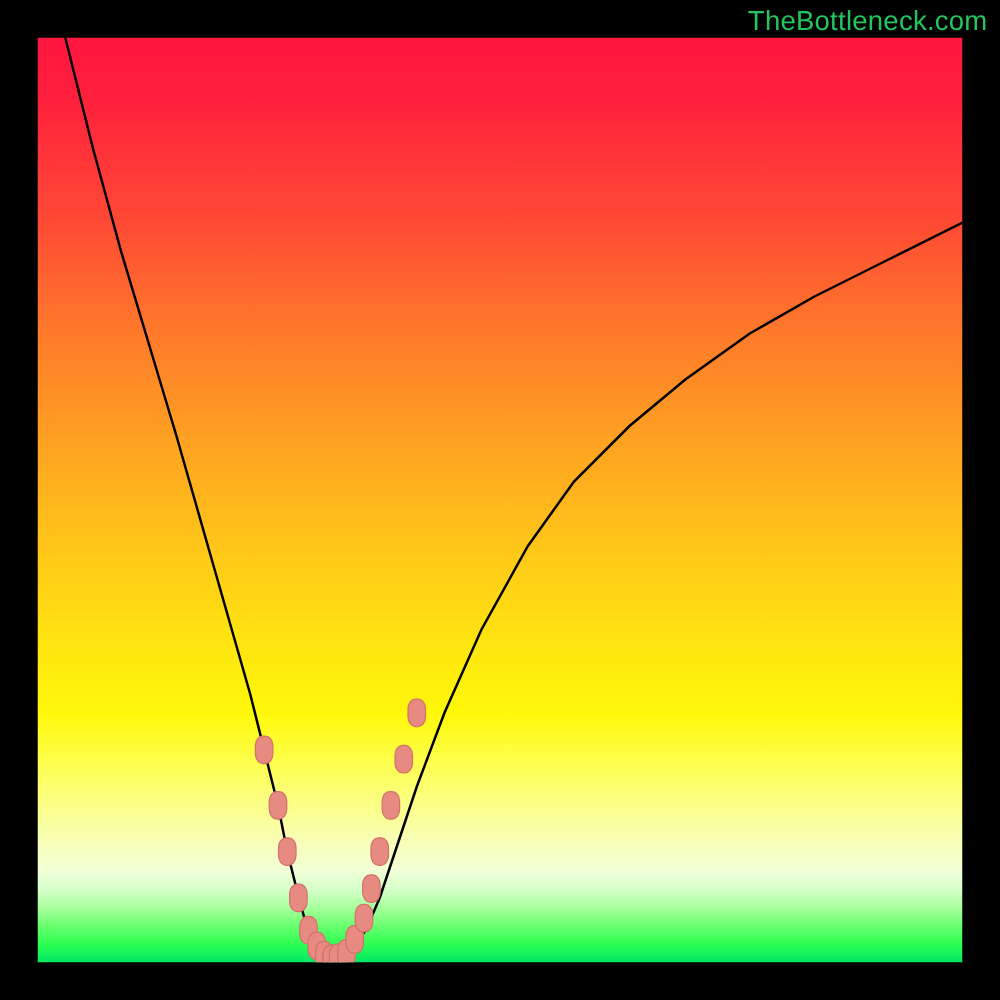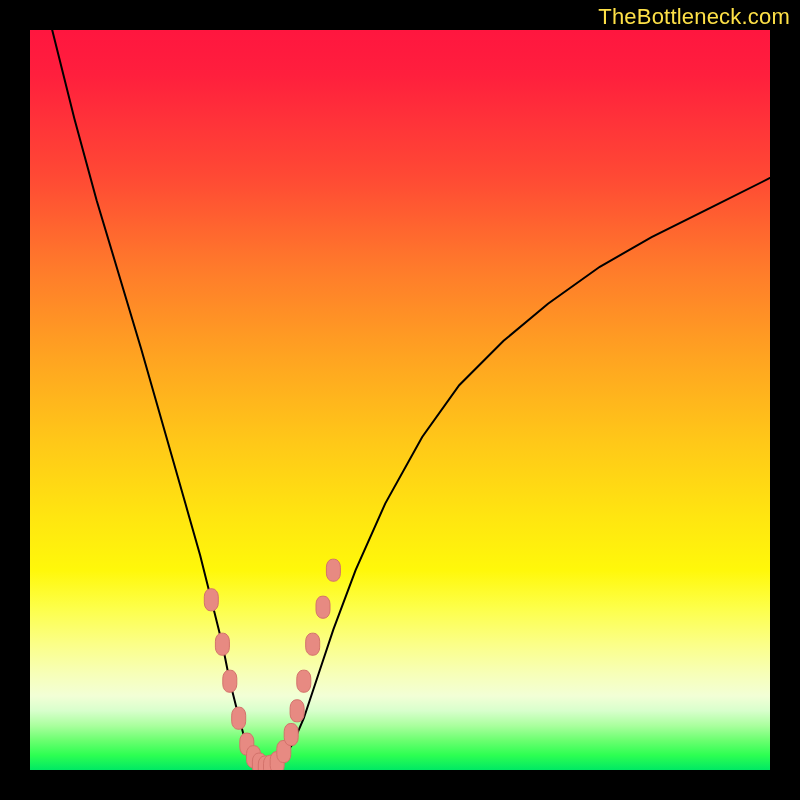--- a/index.html
+++ b/index.html
@@ -50,21 +50,21 @@
     );
   }
   svg.curves {
     position: absolute;
     inset: 0;
   }
   .watermark {
     position: absolute;
     top: 4px;
     right: 10px;
-    color: #fde047;
+    color: #22c55e;
     font-size: 22px;
     font-weight: 500;
     letter-spacing: 0.2px;
     user-select: none;
   }
 </style>
 </head>
 <body>
 
 <div class="frame">

